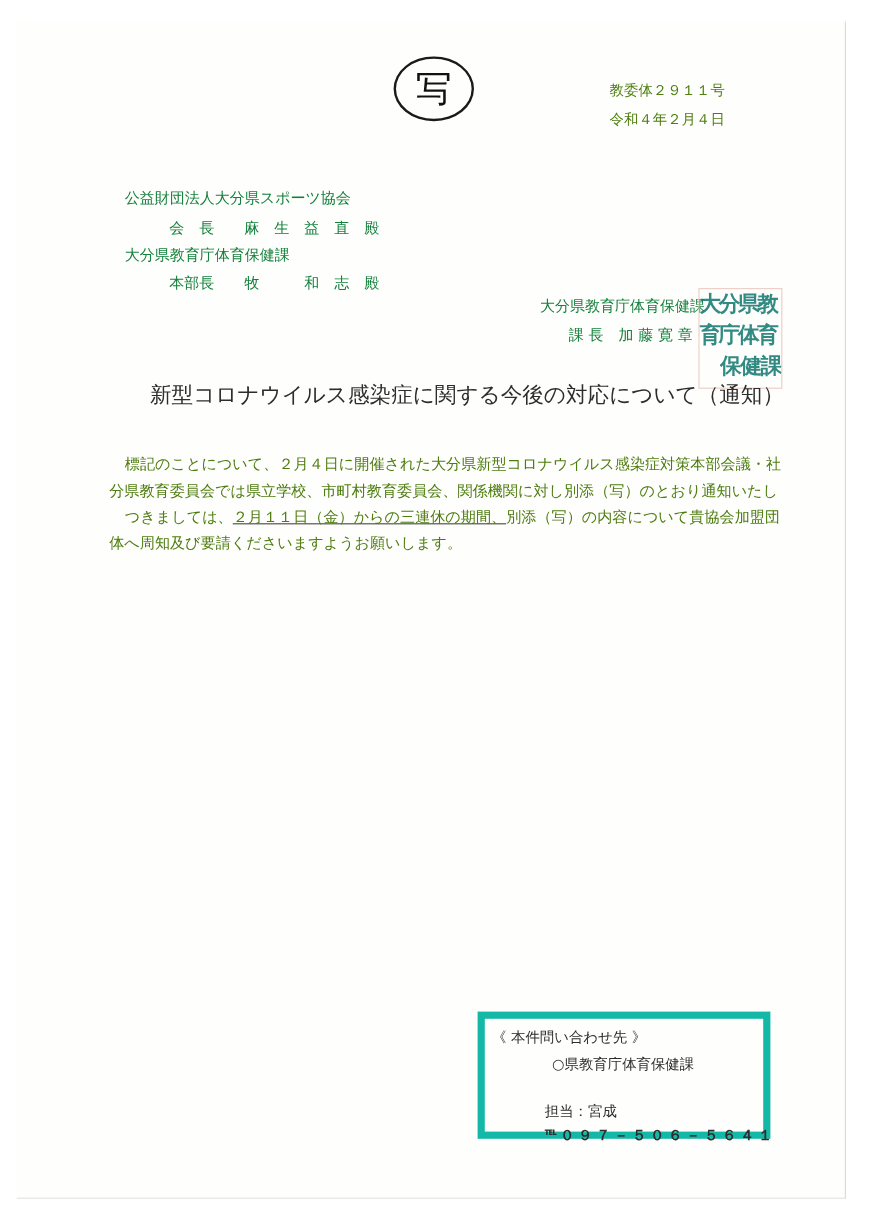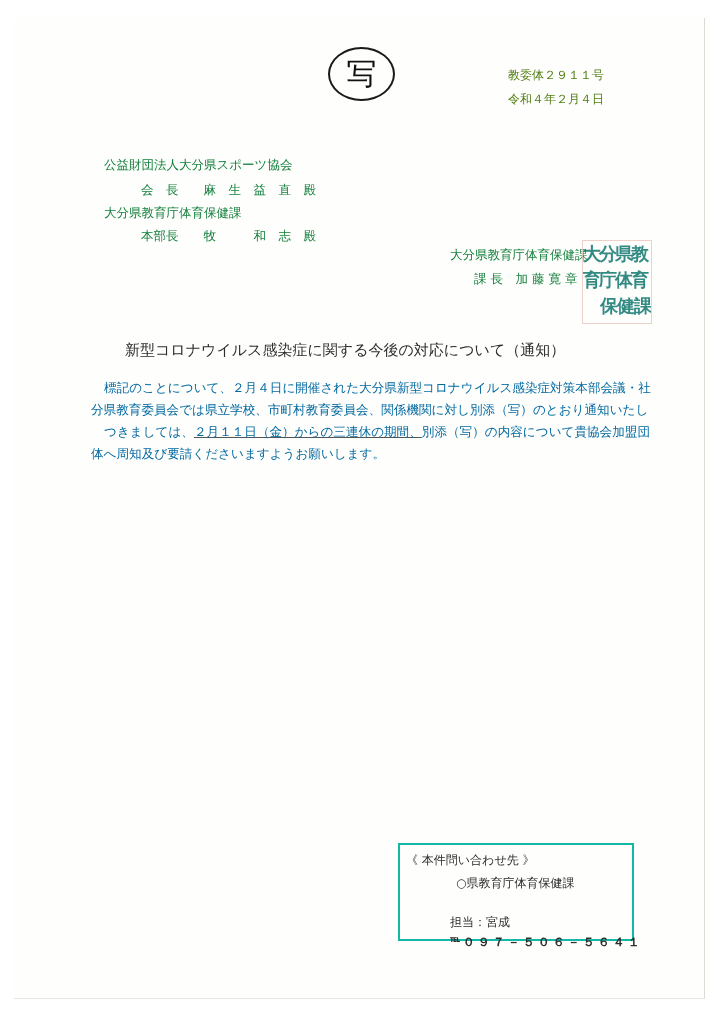--- a/index.html
+++ b/index.html
@@ -17,39 +17,39 @@
   }
   .abs { position: absolute; white-space: nowrap; }
   .copy-oval {
     position: absolute; left: 328px; top: 47px; width: 63px; height: 50px;
     border: 2px solid #1a1a1a; border-radius: 50%;
     display: flex; align-items: center; justify-content: center;
     font-family: "DejaVu Sans", sans-serif; font-size: 30px; color: #111;
   }
   .meta { font-size: 12px; color: #4d7c0f; }
   .addr { font-size: 12.5px; color: #15803d; }
-  .title { font-size: 15px; color: #2d2d2d; margin-top: 24px; }
+  .title { font-size: 18px; color: #2d2d2d; }
   .body-text {
     position: absolute; left: 91px; top: 377px; width: 560px;
-    font-size: 12.6px; line-height: 22px; color: #0369a1;
+    font-size: 12.6px; line-height: 22px; color: #4d7c0f; font-family: Liberation Mono, monospace;
   }
   .body-text .line { display: block; white-space: nowrap; }
   .ul { text-decoration: underline; text-decoration-color: #555; }
   .stamp {
     position: absolute; left: 582px; top: 240px; width: 68px; height: 82px;
     color: #0f766e; font-family: "DejaVu Sans", sans-serif;
     font-size: 18px; line-height: 26px; font-weight: bold;
     letter-spacing: -2px; opacity: 0.85;
     border: 1px solid #ebc9c0;
   }
   .stamp span { display: block; white-space: nowrap; overflow: hidden; }
   .stamp .small { font-size: 18px; letter-spacing: -1px; margin-left: 17px; }
   .contact-box {
     position: absolute; left: 398px; top: 843px; width: 232px; height: 94px;
-    border: 2px solid #14b8a6; background: #fefefc;
+    border: 6px solid #14b8a6; background: #fefefc;
     font-size: 12px; color: #2d2d2d;
   }
   .contact-box .row { position: absolute; white-space: nowrap; }
 </style>
 </head>
 <body>
 
 <div class="page"></div>
 
 <div class="copy-oval">

